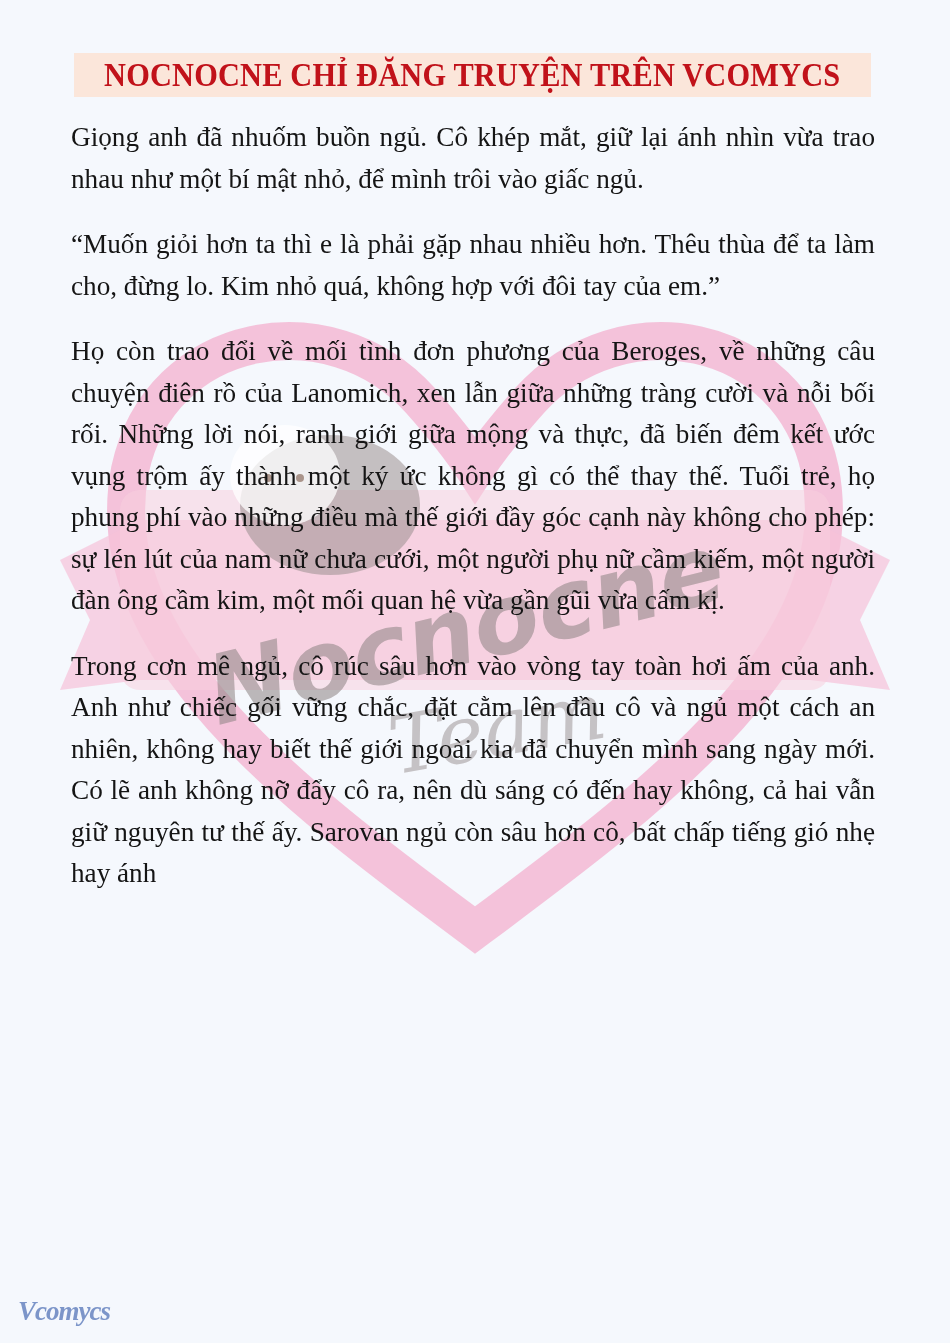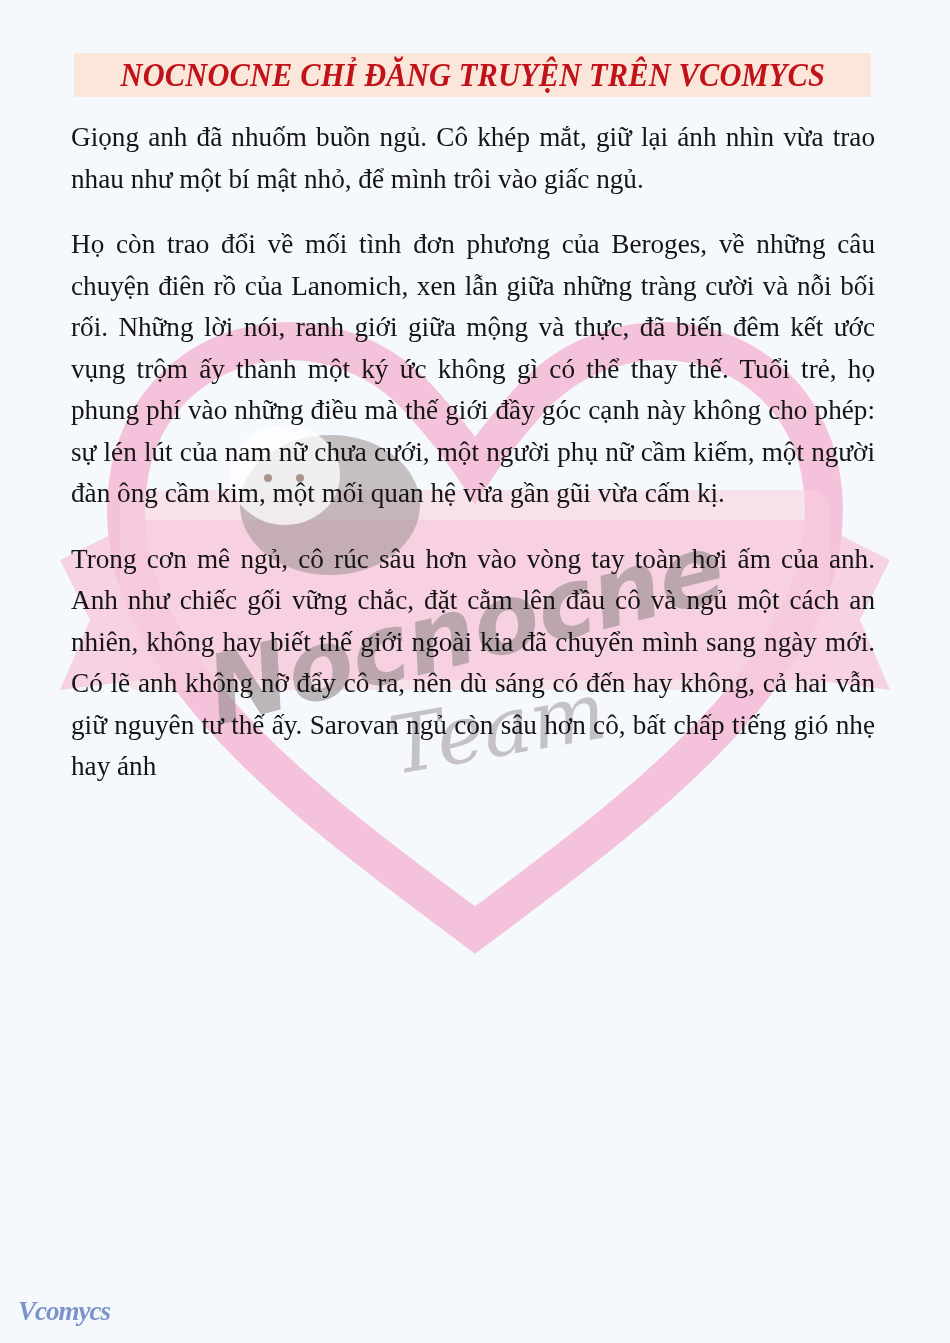--- a/index.html
+++ b/index.html
@@ -7,21 +7,21 @@
     width: 950px; height: 1343px; overflow: hidden;
     background: #f4f7fc;
     font-family: "Liberation Serif", "DejaVu Serif", serif;
     position: relative;
   }
   .page { position: absolute; inset: 0; background: #f5f8fd; }
   .watermark { position: absolute; left: 0; top: 0; width: 950px; height: 1343px; pointer-events: none; }
   .banner {
     position: absolute; left: 74px; top: 53px; width: 797px; height: 44px;
     background: #fbe6da;
-    display: flex; align-items: center; justify-content: center; font-style: italic;
+    display: flex; align-items: center; justify-content: center;
   }
   .banner span {
     color: #c1121a; font-weight: bold; font-size: 33px; letter-spacing: 0.2px;
     font-family: "Liberation Serif", serif; transform: scaleX(0.92); white-space: nowrap;
   }
   .content {
     position: absolute; left: 71px; top: 117px; width: 812px;
     color: #151515; font-size: 27.2px; line-height: 41.5px;
   }
   .content p { margin: 0 8px 24px 0; text-align: justify; text-align-last: left; }
@@ -57,18 +57,19 @@
   <text x="200" y="660" font-family="DejaVu Sans, sans-serif" font-weight="bold" font-style="italic" font-size="96" fill="#8d8383" opacity="0.55" transform="rotate(-14 475 620)">Nocnocne</text>
   <text x="390" y="760" font-family="DejaVu Serif, serif" font-style="italic" font-size="80" fill="#8d8383" opacity="0.45" transform="rotate(-10 475 740)">Team</text>
 </svg>
 
 <div class="banner">
   <span>NOCNOCNE CHỈ ĐĂNG TRUYỆN TRÊN VCOMYCS</span>
 </div>
 
 <div class="content">
   <p>Giọng anh đã nhuốm buồn ngủ. Cô khép mắt, giữ lại ánh nhìn vừa trao nhau như một bí mật nhỏ, để mình trôi vào giấc ngủ.</p>
+  <p>“Muốn giỏi hơn ta thì e là phải gặp nhau nhiều hơn. Thêu thùa để ta làm cho, đừng lo. Kim nhỏ quá, không hợp với đôi tay của em.”</p>
   <p>Họ còn trao đổi về mối tình đơn phương của Beroges, về những câu chuyện điên rồ của Lanomich, xen lẫn giữa những tràng cười và nỗi bối rối. Những lời nói, ranh giới giữa mộng và thực, đã biến đêm kết ước vụng trộm ấy thành một ký ức không gì có thể thay thế. Tuổi trẻ, họ phung phí vào những điều mà thế giới đầy góc cạnh này không cho phép: sự lén lút của nam nữ chưa cưới, một người phụ nữ cầm kiếm, một người đàn ông cầm kim, một mối quan hệ vừa gần gũi vừa cấm kị.</p>
   <p>Trong cơn mê ngủ, cô rúc sâu hơn vào vòng tay toàn hơi ấm của anh. Anh như chiếc gối vững chắc, đặt cằm lên đầu cô và ngủ một cách an nhiên, không hay biết thế giới ngoài kia đã chuyển mình sang ngày mới. Có lẽ anh không nỡ đẩy cô ra, nên dù sáng có đến hay không, cả hai vẫn giữ nguyên tư thế ấy. Sarovan ngủ còn sâu hơn cô, bất chấp tiếng gió nhẹ hay ánh</p>
 </div>
 
 <div class="footer-logo">Vcomycs</div>
 <div class="footer-credit">damconuong</div>
 
 </body></html>

